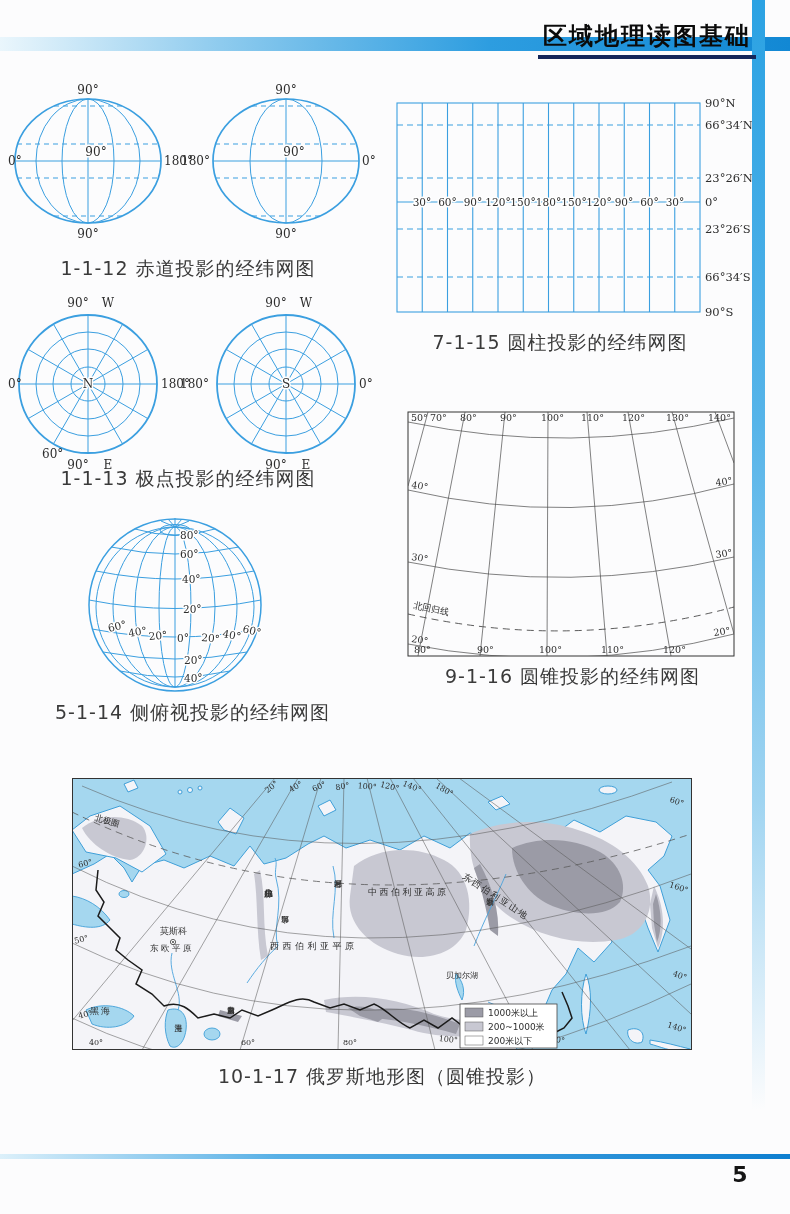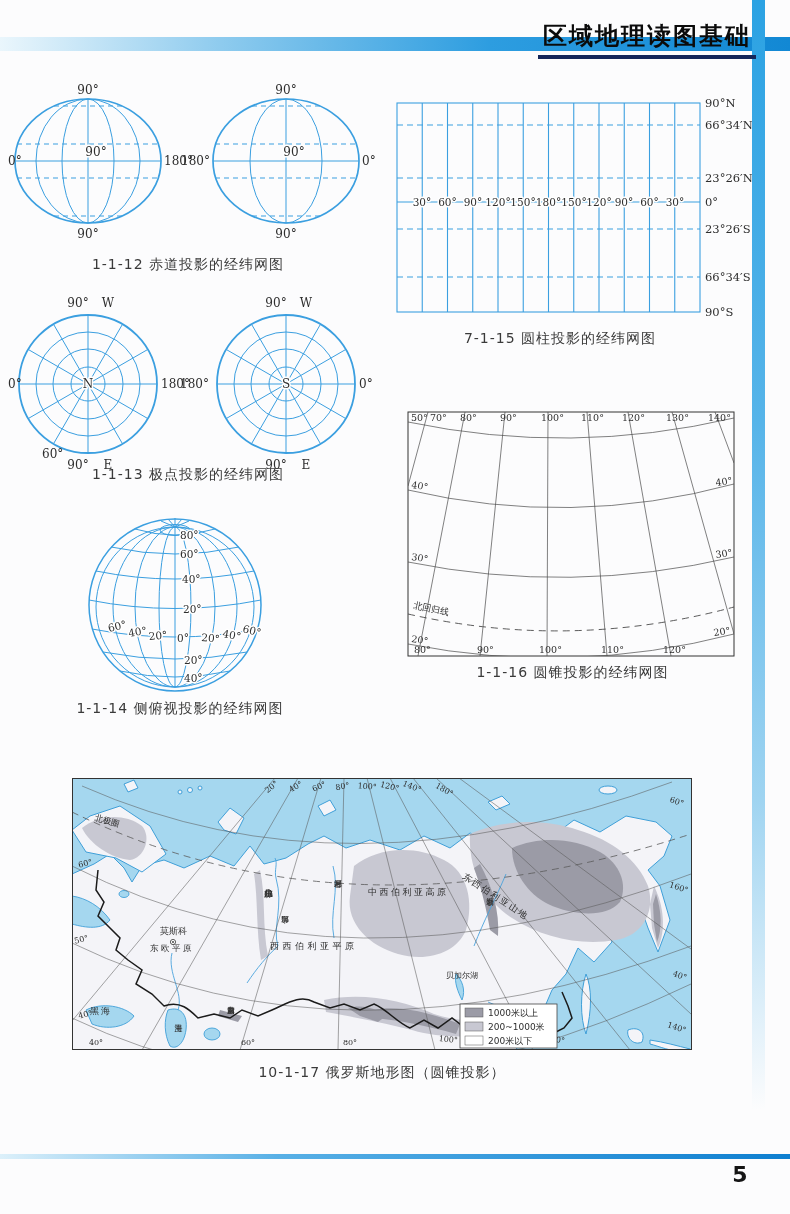--- a/index.html
+++ b/index.html
@@ -16,21 +16,21 @@
   .side-stripe{position:absolute;left:752px;top:0;width:13px;height:1110px;z-index:2;
       background:linear-gradient(180deg,#2ba2e3 0%,#56b4e9 38%,#9fd4f1 72%,rgba(255,255,255,0) 100%);}
   .bottom-rule{position:absolute;left:0;top:1154px;width:790px;height:5px;
       background:linear-gradient(90deg,#dcf0fa 0%,#58b0e6 35%,#0e7fd0 100%);}
   .page-number{position:absolute;left:720px;top:1162px;width:40px;text-align:center;
       font-size:22px;font-weight:bold;color:#151515;}
   
   svg.fig{position:absolute;overflow:visible;}
   svg text{font-family:"DejaVu Serif",serif;fill:#2e2e2e;}
   svg text.cn{font-family:"DejaVu Sans",sans-serif;}
-  .cap{position:absolute;text-align:center;font-size:14px;color:#3a3a3a;
+  .cap{position:absolute;text-align:center;font-size:19px;color:#3a3a3a;
       letter-spacing:1px;white-space:nowrap;}
   .halo{paint-order:stroke;stroke:#ffffff;stroke-width:3px;stroke-linejoin:round;}
   .vert{writing-mode:vertical-rl;text-orientation:upright;}
 </style>
 </head>
 <body>
 
 <div class="page">
 
   <div class="header-bar"></div>
@@ -152,21 +152,21 @@
       <text x="129" y="177" class="halo">40°</text>
       <text x="54" y="127" class="halo" transform="rotate(-14 54 127)">60°</text>
       <text x="74" y="132" class="halo" transform="rotate(-10 74 132)">40°</text>
       <text x="94" y="135" class="halo" transform="rotate(-5 94 135)">20°</text>
       <text x="122" y="137" class="halo">0°</text>
       <text x="146" y="136" class="halo" transform="rotate(5 146 136)">20°</text>
       <text x="167" y="132" class="halo" transform="rotate(10 167 132)">40°</text>
       <text x="187" y="127" class="halo" transform="rotate(14 187 127)">60°</text>
     </g>
   </svg>
-  <div class="cap" style="left:55px;top:700px;width:250px">1-1-14  侧俯视投影的经纬网图</div>
+  <div class="cap" style="left:55px;top:700px;width:250px">5-1-14  侧俯视投影的经纬网图</div>
 
   <svg class="fig" style="left:392px;top:96px" width="336" height="236">
     <g stroke="#3b9fe0" fill="none" stroke-width="1.1">
       <rect x="5" y="7" width="303" height="209"></rect>
       <line x1="30.25" y1="7" x2="30.25" y2="216"></line>
         <line x1="55.5" y1="7" x2="55.5" y2="216"></line>
       <line x1="80.75" y1="7" x2="80.75" y2="216"></line>
         <line x1="106" y1="7" x2="106" y2="216"></line>
       <line x1="131.25" y1="7" x2="131.25" y2="216"></line>
         <line x1="156.5" y1="7" x2="156.5" y2="216"></line>
@@ -245,21 +245,21 @@
       <text x="263" y="247">120°</text>
       <text x="11" y="82" transform="rotate(8 11 82)">40°</text>
       <text x="11" y="154" transform="rotate(8 11 154)">30°</text>
       <text x="11" y="236" transform="rotate(8 11 236)">20°</text>
       <text x="316" y="80" transform="rotate(-8 316 80)">40°</text>
       <text x="316" y="152" transform="rotate(-8 316 152)">30°</text>
       <text x="314" y="230" transform="rotate(-8 314 230)">20°</text>
       <text x="13" y="202" class="cn" font-size="9" transform="rotate(12 13 202)">北回归线</text>
     </g>
   </svg>
-  <div class="cap" style="left:400px;top:664px;width:345px">1-1-16  圆锥投影的经纬网图</div>
+  <div class="cap" style="left:400px;top:664px;width:345px">9-1-16  圆锥投影的经纬网图</div>
 
   <svg class="fig" style="left:72px;top:778px;overflow:hidden" width="620" height="272" viewBox="0 0 620 272">
     <rect x="0" y="0" width="620" height="272" fill="#a5d7ef"></rect>
 
     <g fill="#f4f4f8" stroke="#3f9fd8" stroke-width="1">
       <path d="M 0,96 L 22,86 38,76 52,90 60,104 70,88 92,82 112,90 138,78 162,88 178,68 192,86 214,80 236,66 252,58 274,70 298,62 328,72 352,58 378,70 398,55 428,65 452,48 478,60 502,42 528,54 554,38 584,44 600,58 592,78 576,92 588,108 598,142 586,174 576,150 566,122 544,116 526,134 540,164 522,184 506,170 494,196 480,212 468,240 452,252 444,272 L 0,272 Z"></path>
       <path d="M 0,52 L 18,38 48,28 78,48 94,76 70,94 44,80 14,74 Z"></path>
       <path d="M 146,44 L 158,30 172,40 164,56 152,52 Z"></path>
       <path d="M 246,28 L 258,22 264,32 252,38 Z"></path>
       <path d="M 416,24 L 430,18 438,26 424,32 Z"></path>

